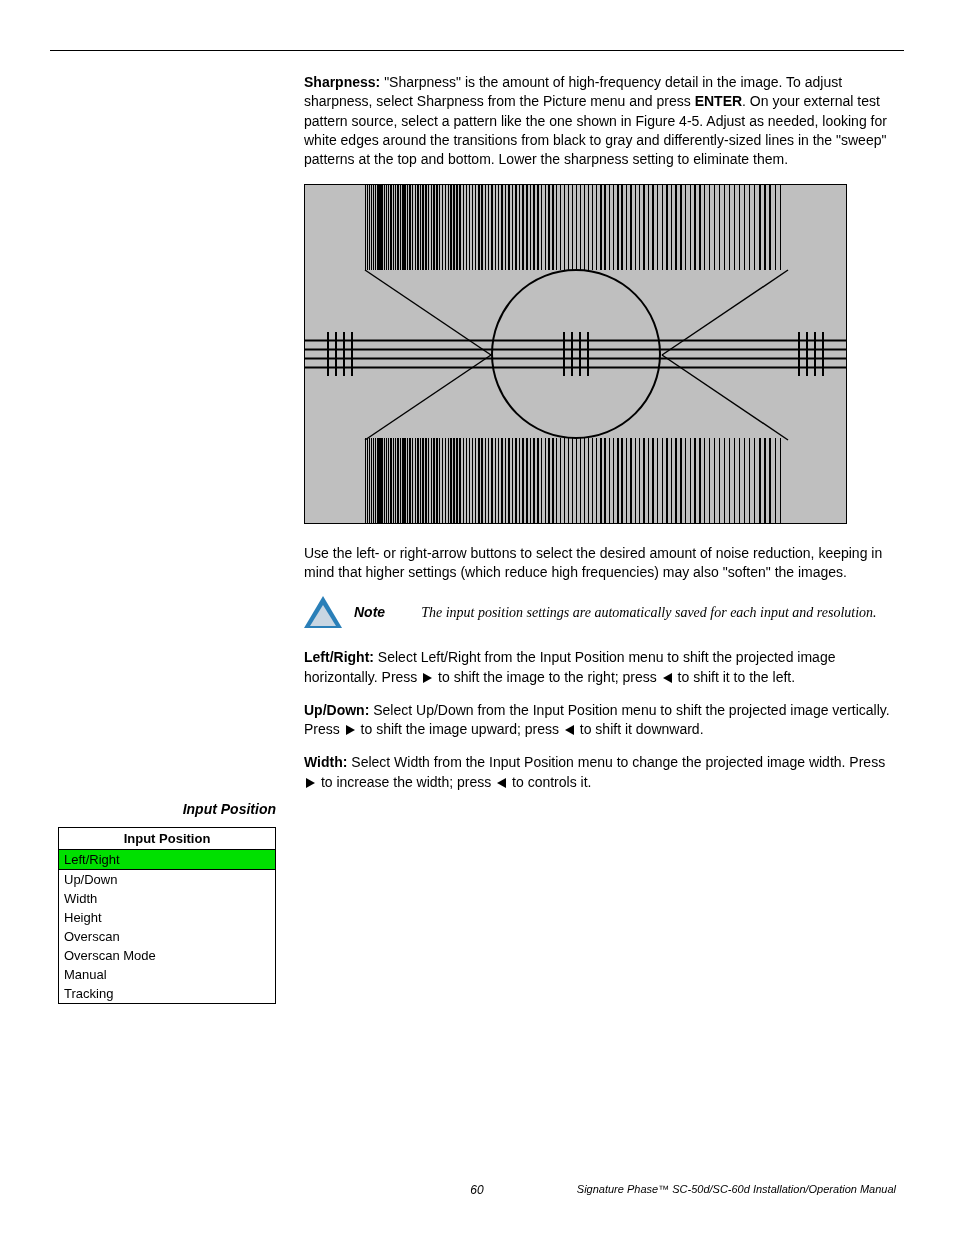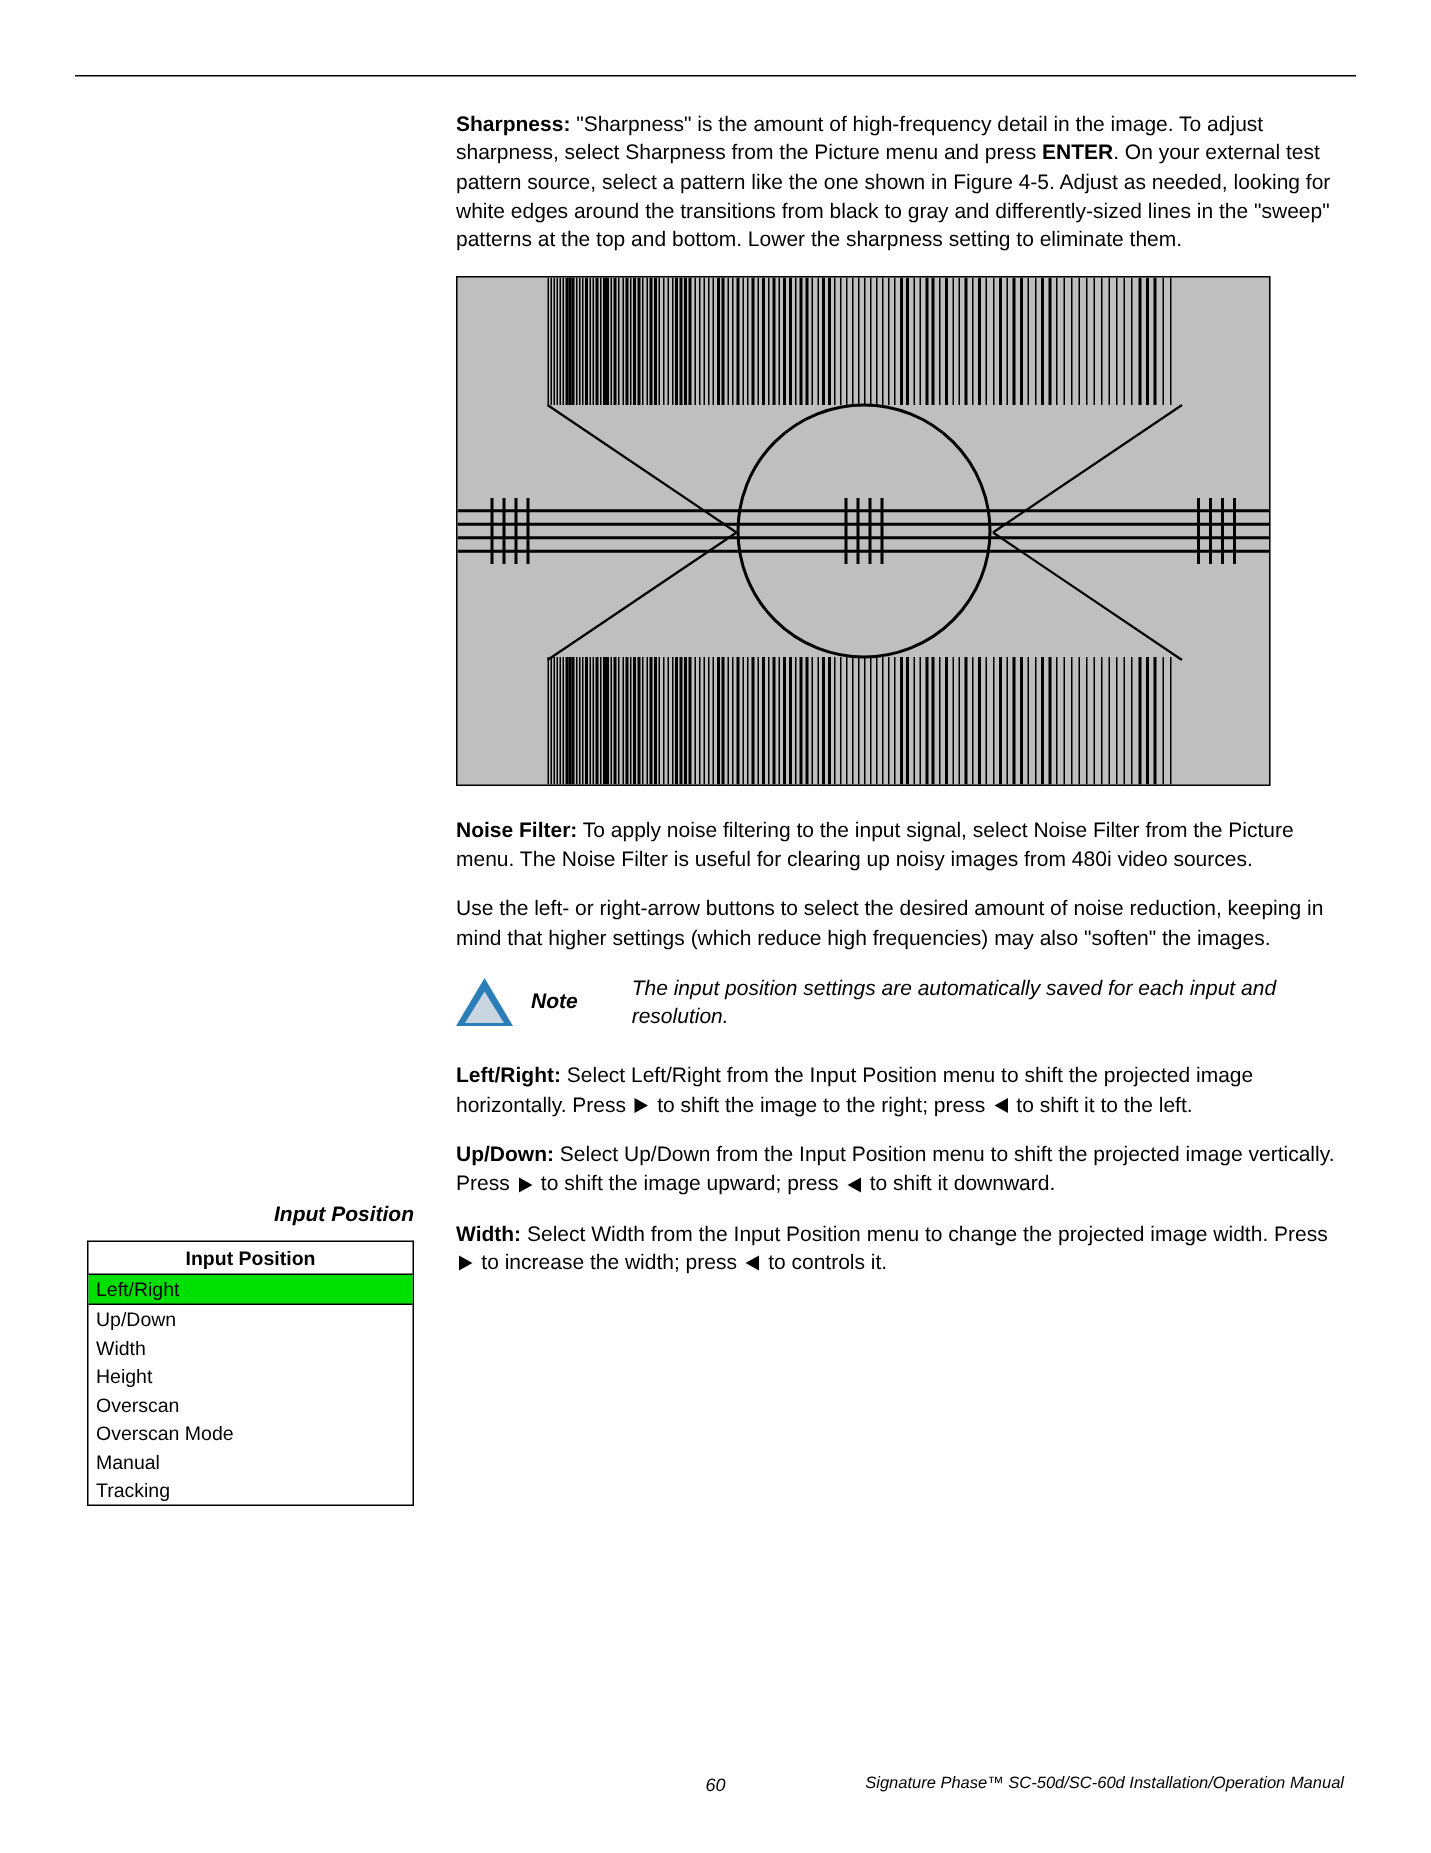--- a/index.html
+++ b/index.html
@@ -107,21 +107,21 @@
     flex: 0 0 auto;
   }
   .note-tri::after {
     content: ""; position: absolute; left: -13px; top: 9px;
     width: 0; height: 0;
     border-left: 13px solid transparent;
     border-right: 13px solid transparent;
     border-bottom: 21px solid #c9d6e2;
   }
   .note-label { font-weight: bold; font-style: italic; font-size: 14px; margin-right: 24px; }
-  .note-text { font-style: italic; font-size: 14px; flex: 1; }
+  .note-text { font-style: italic; font-size: 14px; flex: 1; font-family: Liberation Serif, serif; }
 
   .tri-r, .tri-l {
     display: inline-block; width: 0; height: 0; vertical-align: middle;
     margin: 0 2px;
   }
   .tri-r { border-top: 5px solid transparent; border-bottom: 5px solid transparent; border-left: 9px solid #000; }
   .tri-l { border-top: 5px solid transparent; border-bottom: 5px solid transparent; border-right: 9px solid #000; }
 
   .footer {
     position: absolute; bottom: 40px; left: 58px; right: 58px;
@@ -425,23 +425,20 @@
           </div>
         <div class="ticks c">
             <span></span>
             <span></span>
             <span></span>
             <span></span>
           </div>
       </div>
 
 
-      <p class="para">
-        <span class="bold">Noise Filter:</span><span> To apply noise filtering to the input signal, select Noise Filter from the Picture menu. The Noise Filter is useful for clearing up noisy images from 480i video sources.</span>
-      </p>
       <p class="para">Use the left- or right-arrow buttons to select the desired amount of noise reduction, keeping in mind that higher settings (which reduce high frequencies) may also "soften" the images.</p>
 
 
       <div class="note-block">
         <div class="note-tri"></div>
         <div class="note-label">Note</div>
         <div class="note-text">The input position settings are automatically saved for each input and resolution.</div>
       </div>
 
       <p class="para">

